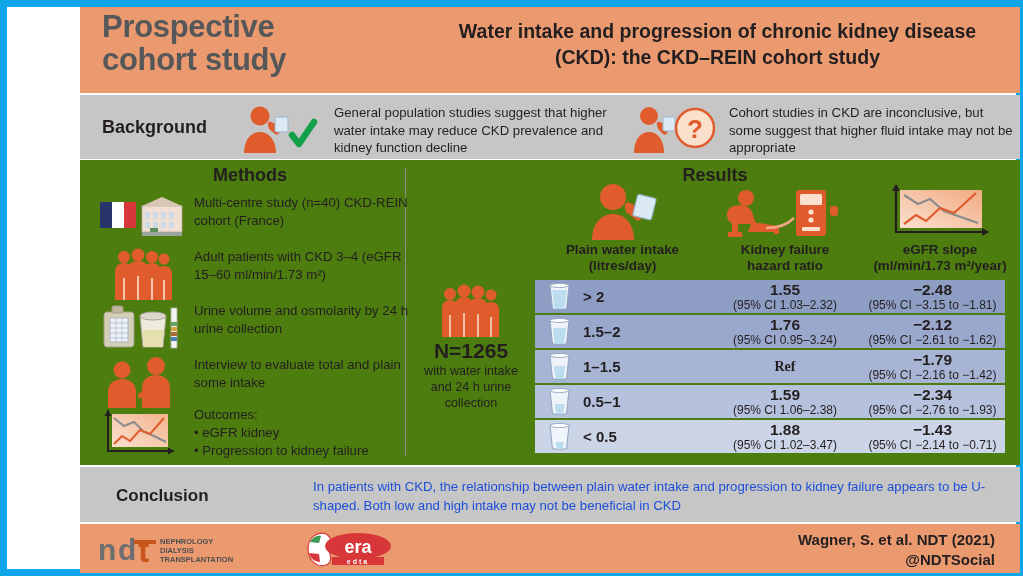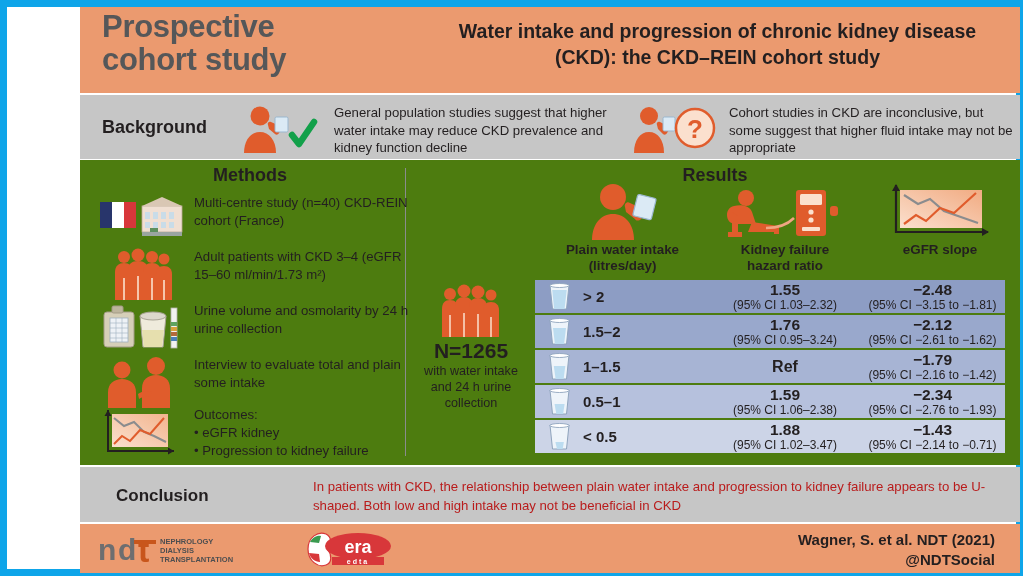--- a/index.html
+++ b/index.html
@@ -109,34 +109,34 @@
     position:absolute;left:48px;top:0;height:33px;line-height:33px;
     font-size:15px;font-weight:bold;color:#231f20;
   }
   .cell-val{
     position:absolute;top:0;width:150px;text-align:center;
   }
   .cell-val.hr{left:175px;width:150px;}
   .cell-val.eg{left:325px;width:145px;}
   .val-big{font-size:15.5px;font-weight:bold;color:#231f20;line-height:1.18;margin-top:1px;}
   .val-ci{font-size:12px;color:#231f20;line-height:1.1;}
-  .val-ref{font-size:16px;font-weight:bold;color:#231f20;line-height:33px;}
+  .val-ref{font-size:14px;font-weight:bold;color:#231f20;line-height:33px;font-family:Liberation Serif, serif;}
 
   
   .conclusion{
     position:absolute;left:73px;top:460px;width:940px;height:55px;
     background:#c6c6c6;
   }
   .cl-title{
     position:absolute;left:36px;top:19px;
     font-size:17px;font-weight:bold;color:#231f20;
   }
   .cl-text{
     position:absolute;left:233px;top:10px;width:700px;
-    font-size:13.2px;line-height:1.44;color:#b91c1c;
+    font-size:13.2px;line-height:1.44;color:#1d4ed8;
   }
 
   
   .footer{
     position:absolute;left:73px;top:517px;width:940px;height:49px;
     background:#eb9a6f;
   }
   .cite{
     position:absolute;right:25px;top:6px;text-align:right;
     font-size:15px;font-weight:bold;color:#231f20;line-height:1.35;
@@ -402,20 +402,21 @@
           <rect x="40" y="8" width="82" height="38" fill="url(#chgrad2)"></rect>
           <path d="M36 3 V50 H128" fill="none" stroke="#231f20" stroke-width="2.2"></path>
           <path d="M36 2 l-4 7 h8 z" fill="#231f20"></path>
           <path d="M129 50 l-7 -4 v8 z" fill="#231f20"></path>
           <polyline points="44,13 58,22 70,17 84,29 98,34 118,41" fill="none" stroke="#8a8c8e" stroke-width="2.2"></polyline>
           <polyline points="44,42 56,33 66,39 80,26 94,31 116,11" fill="none" stroke="#e05c2c" stroke-width="2.2"></polyline>
         </svg>
       </div>
       <div class="rlab">
         <div>eGFR slope</div>
+        <div>(ml/min/1.73 m²/year)</div>
       </div>
     </div>
 
     <div class="rtable" id="results-table">
           <div class="rrow" style="background: rgb(141, 157, 196);">
             <div class="cell-intake">
               <svg class="glass" viewBox="0 0 25 28">
                 <path d="M3 2 h19 l-2.5 24 h-14 z" fill="#eef4fa" stroke="#8fa4bd" stroke-width="1"></path>
                 <path d="M5.24 7 h14.5 l-2.2 19 h-10.4 z" fill="#bcdcf0"></path>
                 <ellipse cx="12.5" cy="2.5" rx="9.5" ry="2" fill="#ffffff" stroke="#8fa4bd" stroke-width="0.9"></ellipse>

